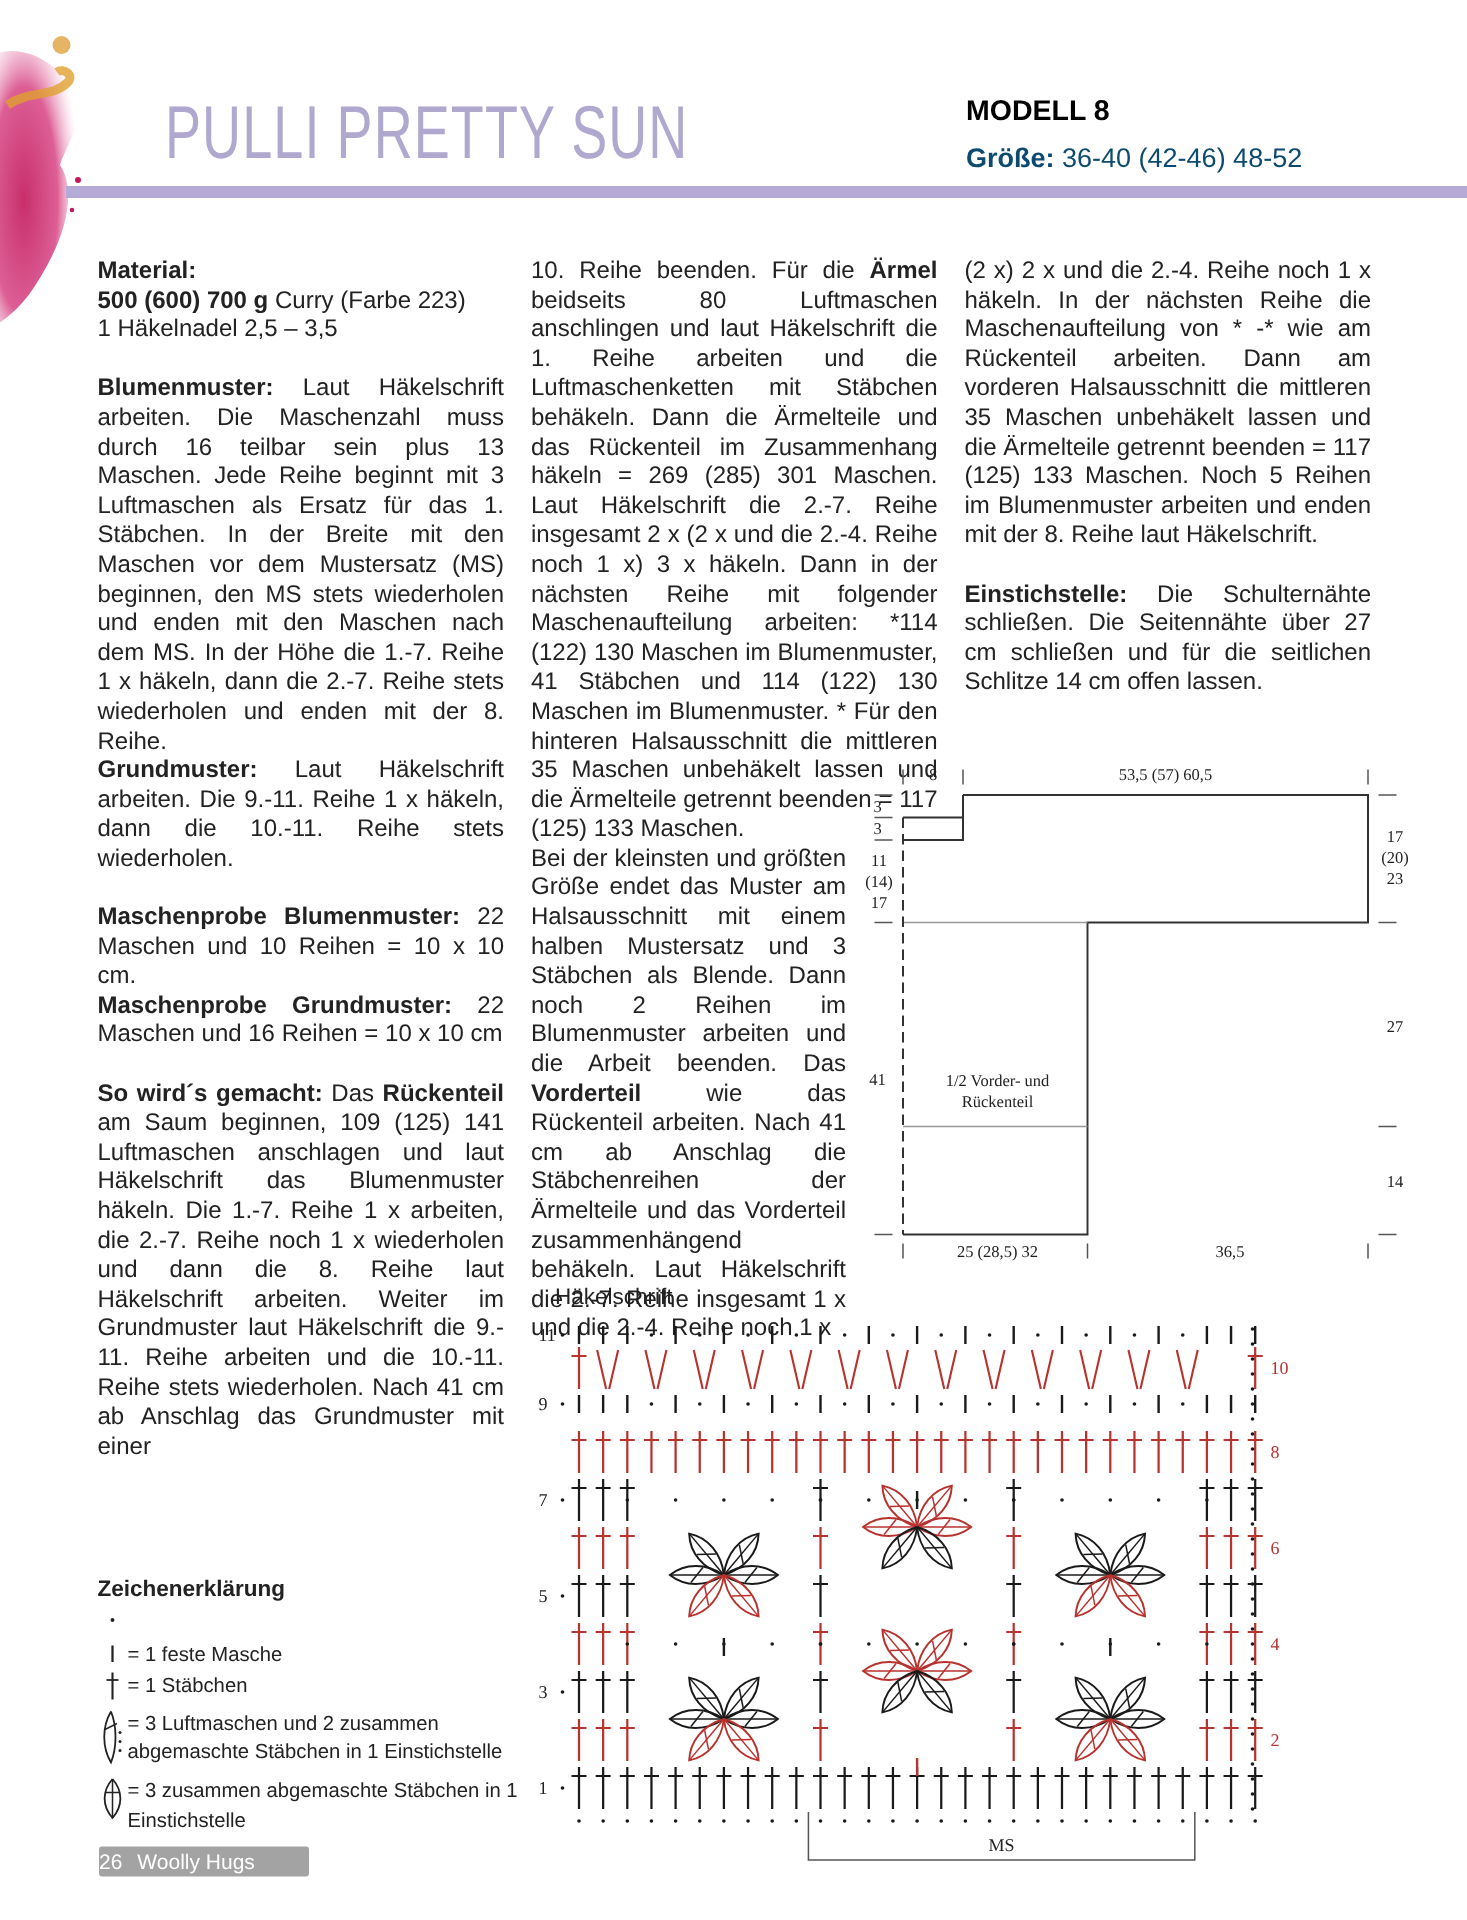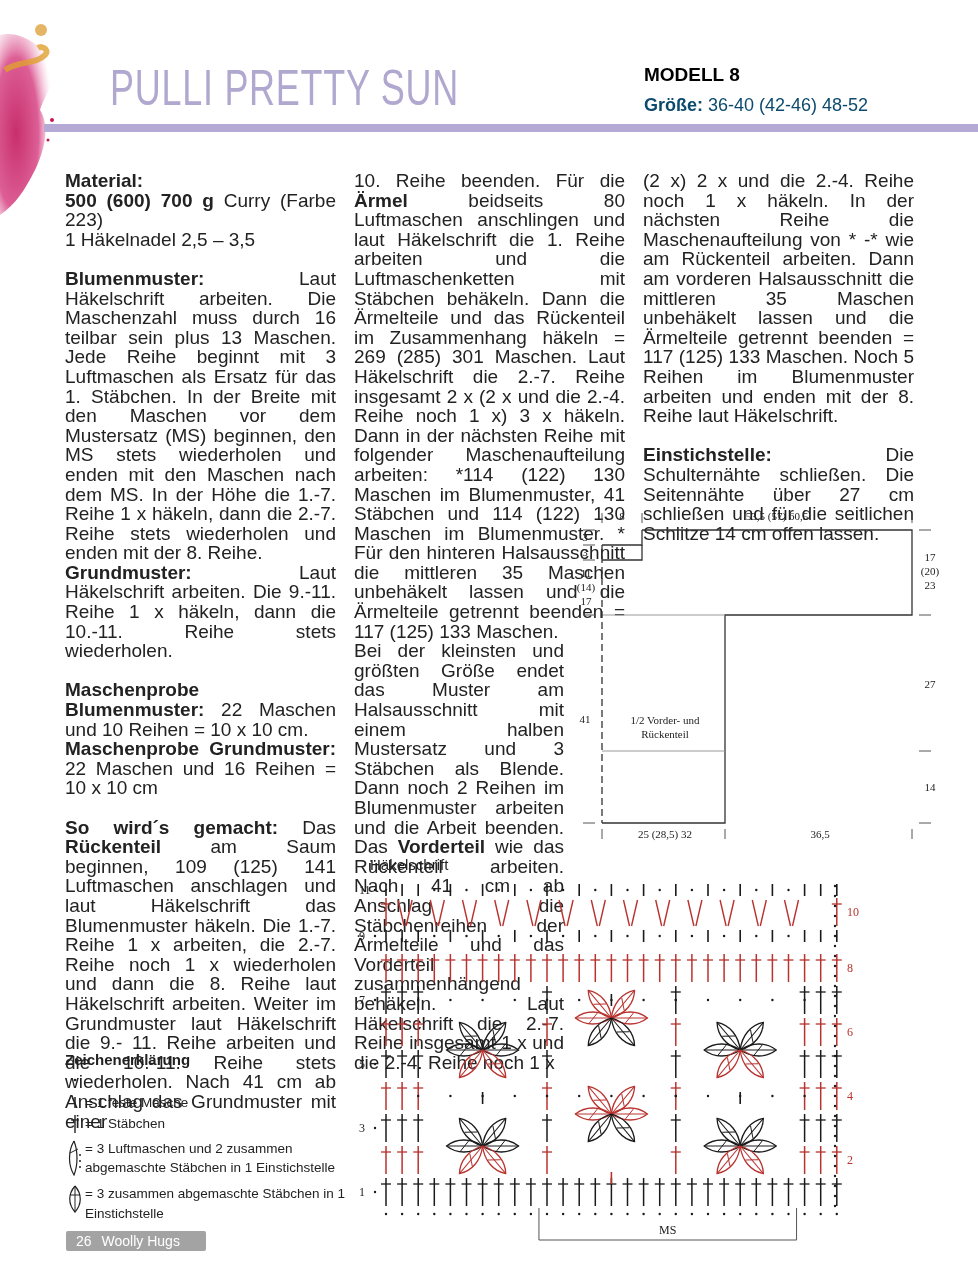--- a/index.html
+++ b/index.html
@@ -3,33 +3,33 @@
 <meta charset="utf-8">
 <style>
   html,body{margin:0;padding:0;background:#fff;}
   body{width:978px;height:1280px;position:relative;overflow:hidden;font-family:"Liberation Sans","DejaVu Sans",sans-serif;color:#222;}
   .splash{position:absolute;left:0;top:0;width:70px;height:220px;}
   .title{position:absolute;left:110px;top:58px;font-family:"Liberation Sans",sans-serif;font-size:50px;letter-spacing:1px;color:#b0a8cf;transform:scaleX(0.72);transform-origin:left top;line-height:60px;white-space:nowrap;}
   .modell{position:absolute;left:644px;top:64px;font-size:19px;font-weight:bold;color:#000000;}
   .groesse{position:absolute;left:644px;top:95px;font-size:18px;color:#0c4a6e;}
   .groesse b{font-weight:bold;}
   .rule{position:absolute;left:44px;top:124px;width:934px;height:8px;background:#b5aad6;}
-  .col{position:absolute;font-size:19px;line-height:19.6px;text-align:justify;}
+  .col{position:absolute;font-size:16px;line-height:19.6px;text-align:justify;}
   .col p{margin:0;}
   .col .gap{height:19.6px;}
   .c1{left:65px;top:171px;width:271px;}
   .c2{left:354px;top:171px;width:271px;}
   .c3{left:643px;top:171px;width:271px;}
   b{font-weight:bold;}
   .legend{position:absolute;left:65px;top:1037px;width:290px;font-size:13.5px;line-height:19.3px;}
   .legend h4{margin:13px 0 2px 0;font-size:15px;font-weight:bold;}
   .lg-row{display:flex;align-items:flex-start;}
   .lg-sym{width:20px;display:inline-block;text-align:center;}
   .lg-txt{flex:1;}
-  .footer{position:absolute;left:66px;top:1231px;width:140px;height:20px;background:#a3a3a3;color:#fff;font-size:14px;line-height:20px;padding-left:10px;box-sizing:border-box;border-radius:2px;}
+  .footer{position:absolute;left:66px;top:1231px;width:140px;height:20px;background:#a3a3a3;color:#fff;font-size:14px;line-height:20px;box-sizing:border-box;border-radius:2px;}
   .footer span{margin-right:10px;}
   .diagram{position:absolute;left:565px;top:505px;width:400px;height:340px;}
   .chart-title{position:absolute;left:354px;top:856px;font-size:15px;font-weight:normal;margin-left:16px;}
   .chart{position:absolute;left:355px;top:878px;width:520px;height:370px;}
 </style>
 </head>
 <body>
 
 <svg class="splash" viewBox="0 0 70 220">
   <defs>

